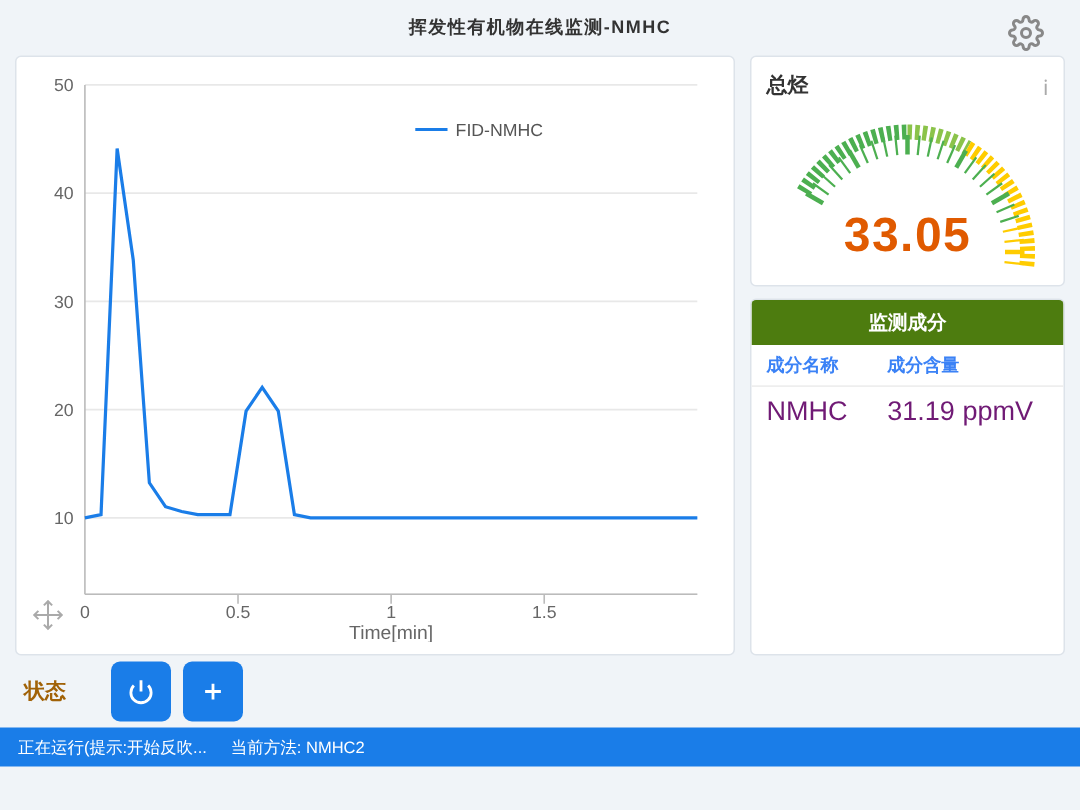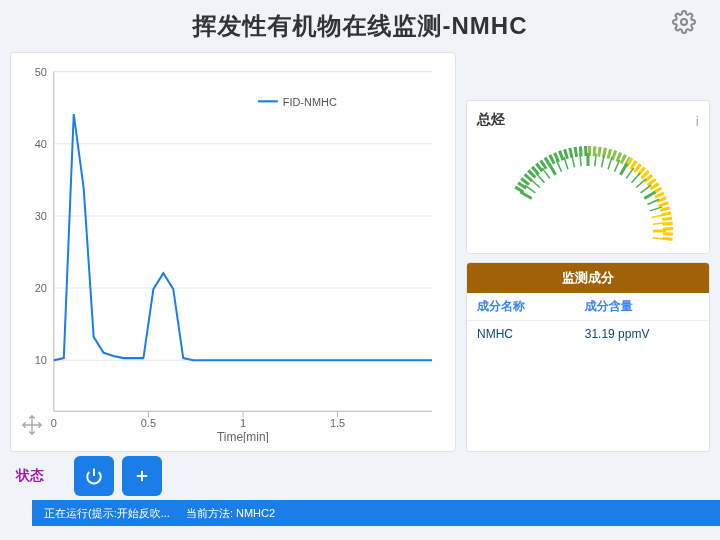--- a/index.html
+++ b/index.html
@@ -15,21 +15,21 @@
     
     .header {
       display: flex;
       align-items: center;
       justify-content: center;
       padding: 10px 20px;
       position: relative;
       background: #f0f4f8;
     }
     .header-title {
-      font-size: 24px;
+      font-size: 12px;
       font-weight: bold;
       color: #333;
       letter-spacing: 1px;
     }
     .header-gear {
       position: absolute;
       right: 20px;
       top: 10px;
       width: 28px;
       height: 28px;
@@ -52,25 +52,24 @@
       flex: 1;
       background: #fff;
       border: 1px solid #dde3ea;
       border-radius: 4px;
       position: relative;
       padding: 8px 8px 8px 8px;
     }
 
     
     .right-panel {
-      width: 244px;
+      width: 210px;
       display: flex;
       flex-direction: column;
       gap: 8px;
-      margin-top: 48px;
     }
 
     
     .gauge-card {
       background: #fff;
       border: 1px solid #dde3ea;
       border-radius: 4px;
       padding: 10px;
       display: flex;
       flex-direction: column;
@@ -112,60 +111,60 @@
 
     
     .data-card {
       background: #fff;
       border: 1px solid #dde3ea;
       border-radius: 4px;
       overflow: hidden;
       flex: 1;
     }
     .data-card-header {
-      background: #a16207;
+      background: #4d7c0f;
       color: #fff;
       text-align: center;
       font-size: 13px;
       padding: 6px 0;
       font-weight: bold;
     }
     .data-table {
       width: 100%;
       border-collapse: collapse;
     }
     .data-table thead tr th {
       font-size: 12px;
       color: #3b82f6;
       padding: 5px 10px;
       text-align: left;
       border-bottom: 1px solid #eee;
     }
     .data-table tbody tr td {
-      font-size: 12px;
-      color: #0c4a6e;
+      font-size: 18px;
+      color: #701a75;
       padding: 6px 10px;
       border-bottom: 1px solid #f0f0f0;
     }
     .data-table tbody tr:last-child td {
       border-bottom: none;
     }
 
     
     .status-bar {
       display: flex;
       align-items: center;
       padding: 4px 16px;
       background: #f0f4f8;
       gap: 0;
     }
     .status-label {
       font-size: 14px;
       font-weight: bold;
-      color: #a21caf;
+      color: #a16207;
       margin-right: 20px;
     }
     .status-items {
       display: flex;
       flex: 1;
       justify-content: space-around;
     }
     .status-item {
       display: flex;
       flex-direction: column;
@@ -214,21 +213,20 @@
     
     .footer-bar {
       background: #1a7de8;
       color: #fff;
       font-size: 11px;
       padding: 4px 12px;
       display: flex;
       align-items: center;
       gap: 16px;
       height: 26px;
-      margin-left: 32px;
     }
     .footer-item {
       white-space: nowrap;
     }
 
     
     .chart-move-icon {
       position: absolute;
       bottom: 10px;
       left: 10px;
@@ -374,20 +372,21 @@
               <line x1="-26.44" y1="59.38" x2="-31.73" y2="71.26" stroke="#f44336" stroke-width="1.5"></line>
               <line x1="-32.50" y1="56.29" x2="-39.00" y2="67.55" stroke="#f44336" stroke-width="3"></line>
               <line x1="-38.21" y1="52.59" x2="-45.85" y2="63.10" stroke="#f44336" stroke-width="1.5"></line>
               <line x1="-43.49" y1="48.30" x2="-52.19" y2="57.97" stroke="#f44336" stroke-width="1.5"></line>
               <line x1="-48.30" y1="43.49" x2="-57.97" y2="52.19" stroke="#f44336" stroke-width="1.5"></line>
               <line x1="-52.59" y1="38.21" x2="-63.10" y2="45.85" stroke="#f44336" stroke-width="1.5"></line>
               <line x1="-56.29" y1="32.50" x2="-67.55" y2="39.00" stroke="#f44336" stroke-width="3"></line>
             </g>
         </svg>
 
+        <div class="gauge-value">33.05</div>
       </div>
     </div>
 
     <div class="data-card">
       <div class="data-card-header">监测成分</div>
       <table class="data-table">
         <thead>
           <tr>
             <th>成分名称</th>
             <th>成分含量</th>

